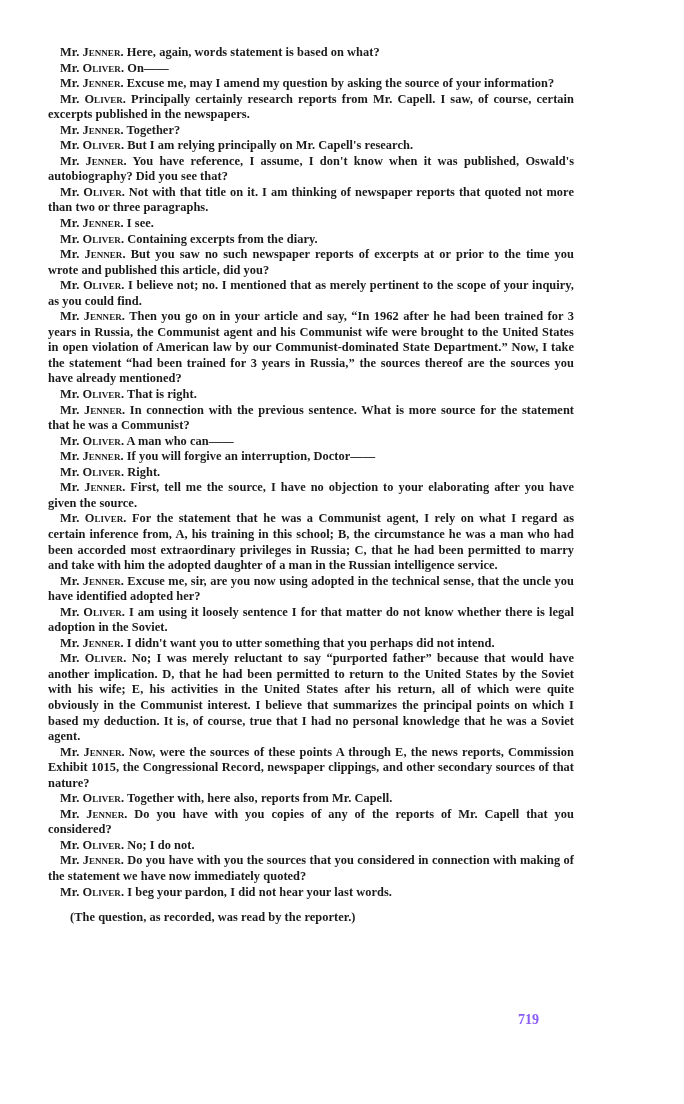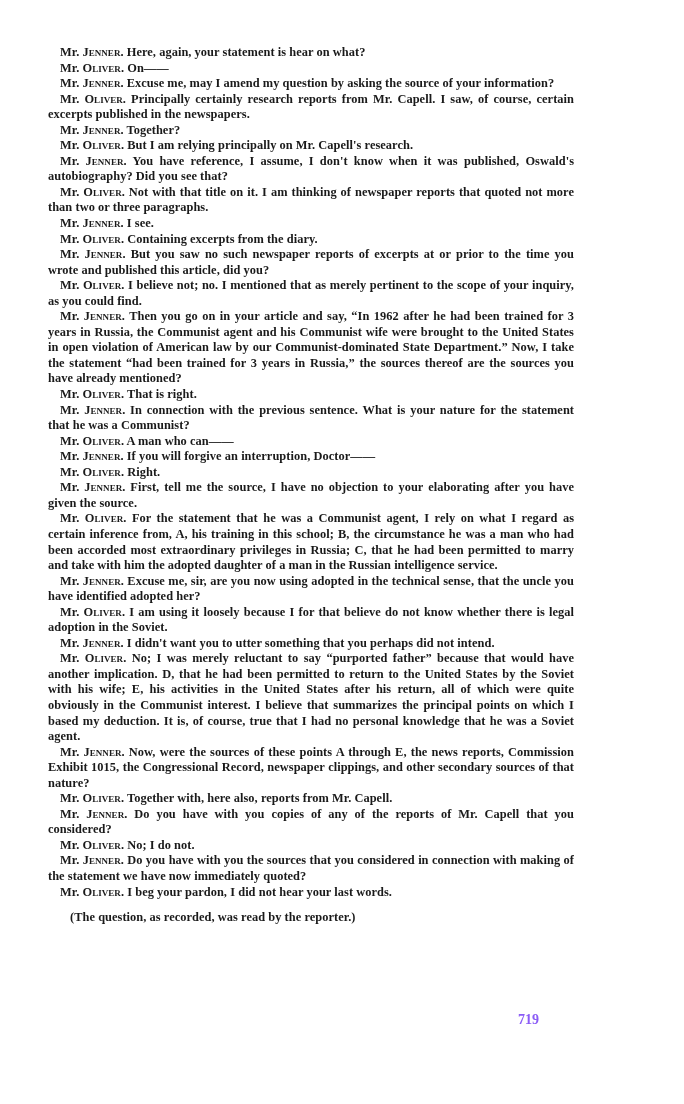--- a/index.html
+++ b/index.html
@@ -28,42 +28,42 @@
     font-size: 14px;
     font-weight: bold;
     color: #8b5cf6;
   }
 </style>
 </head>
 <body>
 
 <div class="page">
   <div id="paras">
-      <p class="para"><span>Mr. </span><span class="speaker">Jenner</span><span>. Here, again, your statement is hear on what?</span></p>
+      <p class="para"><span>Mr. </span><span class="speaker">Jenner</span><span>. Here, again, words statement is based on what?</span></p>
       <p class="para"><span>Mr. </span><span class="speaker">Oliver</span><span>. On——</span></p>
       <p class="para"><span>Mr. </span><span class="speaker">Jenner</span><span>. Excuse me, may I amend my question by asking the source of your information?</span></p>
       <p class="para"><span>Mr. </span><span class="speaker">Oliver</span><span>. Principally certainly research reports from Mr. Capell.  I saw, of course, certain excerpts published in the newspapers.</span></p>
       <p class="para"><span>Mr. </span><span class="speaker">Jenner</span><span>. Together?</span></p>
       <p class="para"><span>Mr. </span><span class="speaker">Oliver</span><span>. But I am relying principally on Mr. Capell's research.</span></p>
       <p class="para"><span>Mr. </span><span class="speaker">Jenner</span><span>. You have reference, I assume, I don't know when it was published, Oswald's autobiography?  Did you see that?</span></p>
       <p class="para"><span>Mr. </span><span class="speaker">Oliver</span><span>. Not with that title on it.  I am thinking of newspaper reports that quoted not more than two or three paragraphs.</span></p>
       <p class="para"><span>Mr. </span><span class="speaker">Jenner</span><span>. I see.</span></p>
       <p class="para"><span>Mr. </span><span class="speaker">Oliver</span><span>. Containing excerpts from the diary.</span></p>
       <p class="para"><span>Mr. </span><span class="speaker">Jenner</span><span>. But you saw no such newspaper reports of excerpts at or prior to the time you wrote and published this article, did you?</span></p>
       <p class="para"><span>Mr. </span><span class="speaker">Oliver</span><span>. I believe not; no.  I mentioned that as merely pertinent to the scope of your inquiry, as you could find.</span></p>
       <p class="para"><span>Mr. </span><span class="speaker">Jenner</span><span>. Then you go on in your article and say, “In 1962 after he had been trained for 3 years in Russia, the Communist agent and his Communist wife were brought to the United States in open violation of American law by our Communist-dominated State Department.”  Now, I take the statement “had been trained for 3 years in Russia,” the sources thereof are the sources you have already mentioned?</span></p>
       <p class="para"><span>Mr. </span><span class="speaker">Oliver</span><span>. That is right.</span></p>
-      <p class="para"><span>Mr. </span><span class="speaker">Jenner</span><span>. In connection with the previous sentence.  What is your nature for the statement that he was a Communist?</span></p>
+      <p class="para"><span>Mr. </span><span class="speaker">Jenner</span><span>. In connection with the previous sentence.  What is more source for the statement that he was a Communist?</span></p>
       <p class="para"><span>Mr. </span><span class="speaker">Oliver</span><span>. A man who can——</span></p>
       <p class="para"><span>Mr. </span><span class="speaker">Jenner</span><span>. If you will forgive an interruption, Doctor——</span></p>
       <p class="para"><span>Mr. </span><span class="speaker">Oliver</span><span>. Right.</span></p>
       <p class="para"><span>Mr. </span><span class="speaker">Jenner</span><span>. First, tell me the source, I have no objection to your elaborating after you have given the source.</span></p>
       <p class="para"><span>Mr. </span><span class="speaker">Oliver</span><span>. For the statement that he was a Communist agent, I rely on what I regard as certain inference from, A, his training in this school; B, the circumstance he was a man who had been accorded most extraordinary privileges in Russia; C, that he had been permitted to marry and take with him the adopted daughter of a man in the Russian intelligence service.</span></p>
       <p class="para"><span>Mr. </span><span class="speaker">Jenner</span><span>. Excuse me, sir, are you now using adopted in the technical sense, that the uncle you have identified adopted her?</span></p>
-      <p class="para"><span>Mr. </span><span class="speaker">Oliver</span><span>. I am using it loosely because I for that believe do not know whether there is legal adoption in the Soviet.</span></p>
+      <p class="para"><span>Mr. </span><span class="speaker">Oliver</span><span>. I am using it loosely sentence I for that matter do not know whether there is legal adoption in the Soviet.</span></p>
       <p class="para"><span>Mr. </span><span class="speaker">Jenner</span><span>. I didn't want you to utter something that you perhaps did not intend.</span></p>
       <p class="para"><span>Mr. </span><span class="speaker">Oliver</span><span>. No; I was merely reluctant to say “purported father” because that would have another implication.  D, that he had been permitted to return to the United States by the Soviet with his wife; E, his activities in the United States after his return, all of which were quite obviously in the Communist interest.  I believe that summarizes the principal points on which I based my deduction.  It is, of course, true that I had no personal knowledge that he was a Soviet agent.</span></p>
       <p class="para"><span>Mr. </span><span class="speaker">Jenner</span><span>. Now, were the sources of these points A through E, the news reports, Commission Exhibit 1015, the Congressional Record, newspaper clippings, and other secondary sources of that nature?</span></p>
       <p class="para"><span>Mr. </span><span class="speaker">Oliver</span><span>. Together with, here also, reports from Mr. Capell.</span></p>
       <p class="para"><span>Mr. </span><span class="speaker">Jenner</span><span>. Do you have with you copies of any of the reports of Mr. Capell that you considered?</span></p>
       <p class="para"><span>Mr. </span><span class="speaker">Oliver</span><span>. No; I do not.</span></p>
       <p class="para"><span>Mr. </span><span class="speaker">Jenner</span><span>. Do you have with you the sources that you considered in connection with making of the statement we have now immediately quoted?</span></p>
       <p class="para"><span>Mr. </span><span class="speaker">Oliver</span><span>. I beg your pardon, I did not hear your last words.</span></p>
     </div>
   <p class="note">(The question, as recorded, was read by the reporter.)</p>

